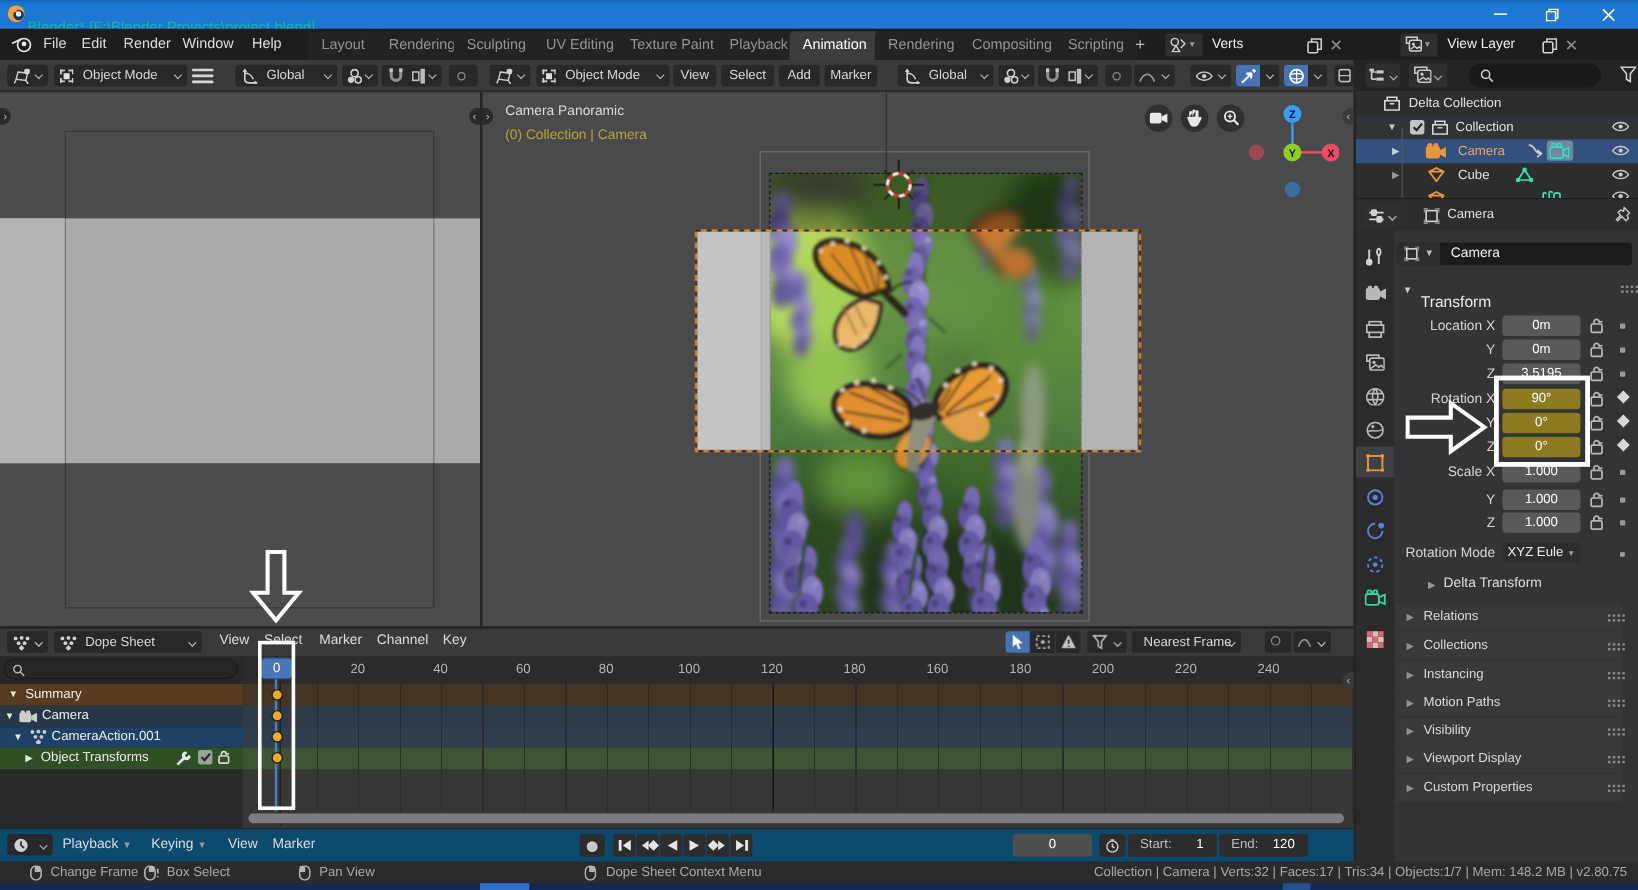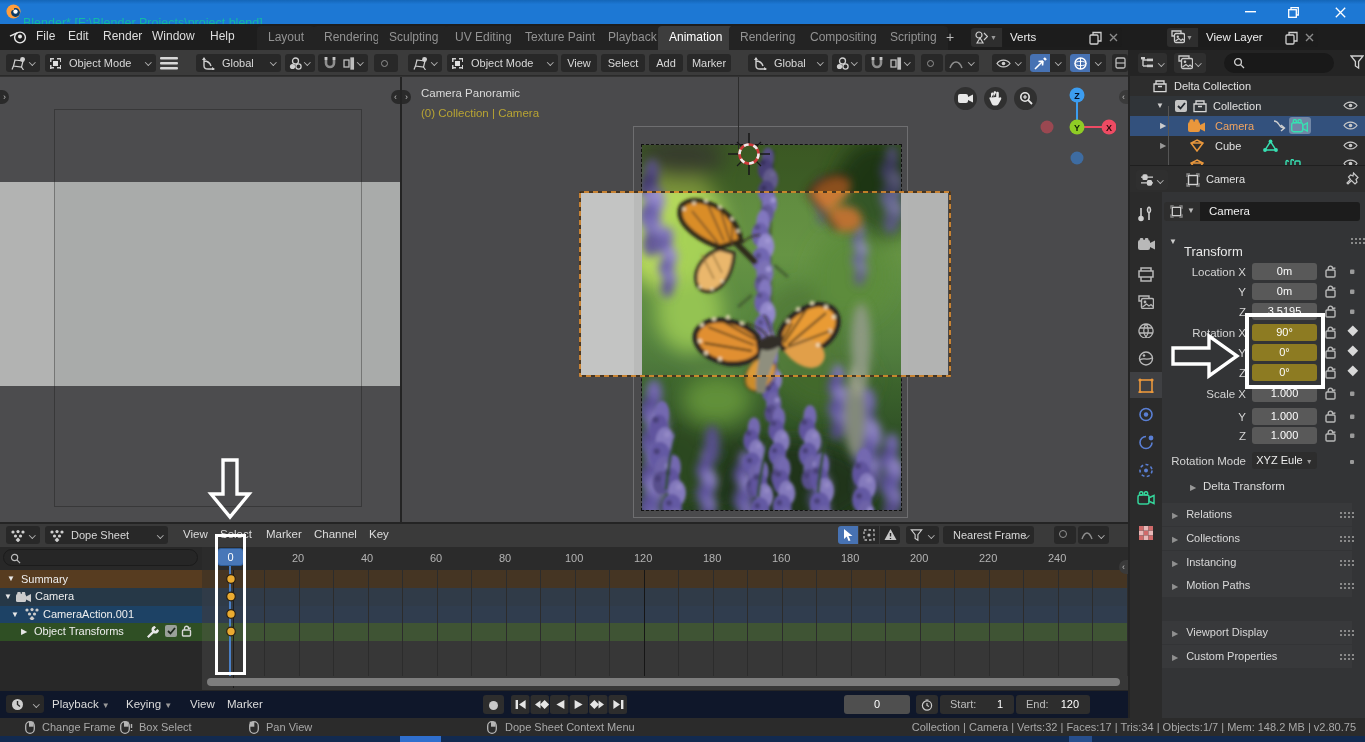--- a/index.html
+++ b/index.html
@@ -25,21 +25,21 @@
   linear-gradient(#cfcfcf,#cfcfcf) left bottom/4px 1.5px no-repeat, linear-gradient(#cfcfcf,#cfcfcf) left bottom/1.5px 4px no-repeat,
   linear-gradient(#cfcfcf,#cfcfcf) right bottom/4px 1.5px no-repeat, linear-gradient(#cfcfcf,#cfcfcf) right bottom/1.5px 4px no-repeat; }
 .obico:after { content:""; position:absolute; left:3px; top:3px; width:5px; height:5px; background:#e0e0e0; }
 
 #vpL { left:0; top:77px; width:400px; height:445px; background:#4c4c4e; overflow:hidden; }
 #vpR { left:402px; top:77px; width:726px; height:445px; background:#4a4a4c; overflow:hidden; }
 
 #dshdr { left:0; top:524px; width:1128px; height:23px; background:#3a3a3a; }
 #dsbody { left:0; top:547px; width:1128px; height:143px; background:#282828; overflow:hidden; }
 
-#playbar { left:0; top:690px; width:1128px; height:28px; background:#0f172a; border-top:1px solid #272727; }
+#playbar { left:0; top:690px; width:1128px; height:28px; background:#0c4a6e; border-top:1px solid #272727; }
 
 #statusbar { left:0; top:718px; width:1365px; height:18px; background:#2b2b2b; color:#a8a8a8; font-size:11px; }
 #taskbar { left:0; top:736px; width:1365px; height:6px; background:#122a50; }
 
 #rpanel { left:1130px; top:50px; width:235px; height:668px; background:#333436; }
 #outhdr { left:1130px; top:50px; width:235px; height:26px; background:#242424; }
 #outbody { left:1130px; top:76px; width:235px; height:89px; background:#2d2d2d; overflow:hidden; }
 #prophdr { left:1130px; top:165px; width:235px; height:27px; background:#2d2d2d; border-top:1px solid #1f1f1f;}
 #propicons { left:1130px; top:192px; width:32px; height:526px; background:#2b2b2b; }
 #propbody { left:1162px; top:192px; width:203px; height:526px; background:#333436; }
@@ -987,20 +987,21 @@
   </svg>
   <div class="abs" style="left:188px;top:268px;width:4.4px;height:4.4px;background:#9a9a9a;border-radius:1px"></div>
 
   <span class="abs" style="left:28px;top:291px;font-size:8px;color:#999">▶</span>
   <span class="abs" style="left:41px;top:288px;color:#dcdcdc;font-size:11.5px">Delta Transform</span>
 
   <div class="panelbar" style="top:311px"><span class="tri">▶</span>Relations<span class="grip"></span></div>
   <div class="panelbar" style="top:335px"><span class="tri">▶</span>Collections<span class="grip"></span></div>
   <div class="panelbar" style="top:359px"><span class="tri">▶</span>Instancing<span class="grip"></span></div>
   <div class="panelbar" style="top:382px"><span class="tri">▶</span>Motion Paths<span class="grip"></span></div>
+  <div class="panelbar" style="top:406px"><span class="tri">▶</span>Visibility<span class="grip"></span></div>
   <div class="panelbar" style="top:453px"><span class="tri">▶</span>Custom Properties<span class="grip"></span></div>
   <div class="panelbar" style="top:429px"><span class="tri">▶</span>Viewport Display<span class="grip"></span></div>
 </div>
 
 <div class="abs" style="left:0px;top:90px;width:9px;height:14px;background:#2a2a2a;border-radius:0 7px 7px 0;color:#bbb;font-size:9px;line-height:14px;text-align:center">›</div>
 <div class="abs" style="left:391px;top:90px;width:9px;height:14px;background:#2a2a2a;border-radius:7px 0 0 7px;color:#bbb;font-size:9px;line-height:14px;text-align:center">‹</div>
 <div class="abs" style="left:402px;top:90px;width:9px;height:14px;background:#2a2a2a;border-radius:0 7px 7px 0;color:#bbb;font-size:9px;line-height:14px;text-align:center">›</div>
 <div class="abs" style="left:1119px;top:90px;width:9px;height:14px;background:#3a3a3a;border-radius:7px 0 0 7px;color:#bbb;font-size:9px;line-height:14px;text-align:center">‹</div>
 <div class="abs" style="left:1119px;top:560px;width:9px;height:14px;background:#3a3a3a;border-radius:7px 0 0 7px;color:#bbb;font-size:9px;line-height:14px;text-align:center">‹</div>
 

